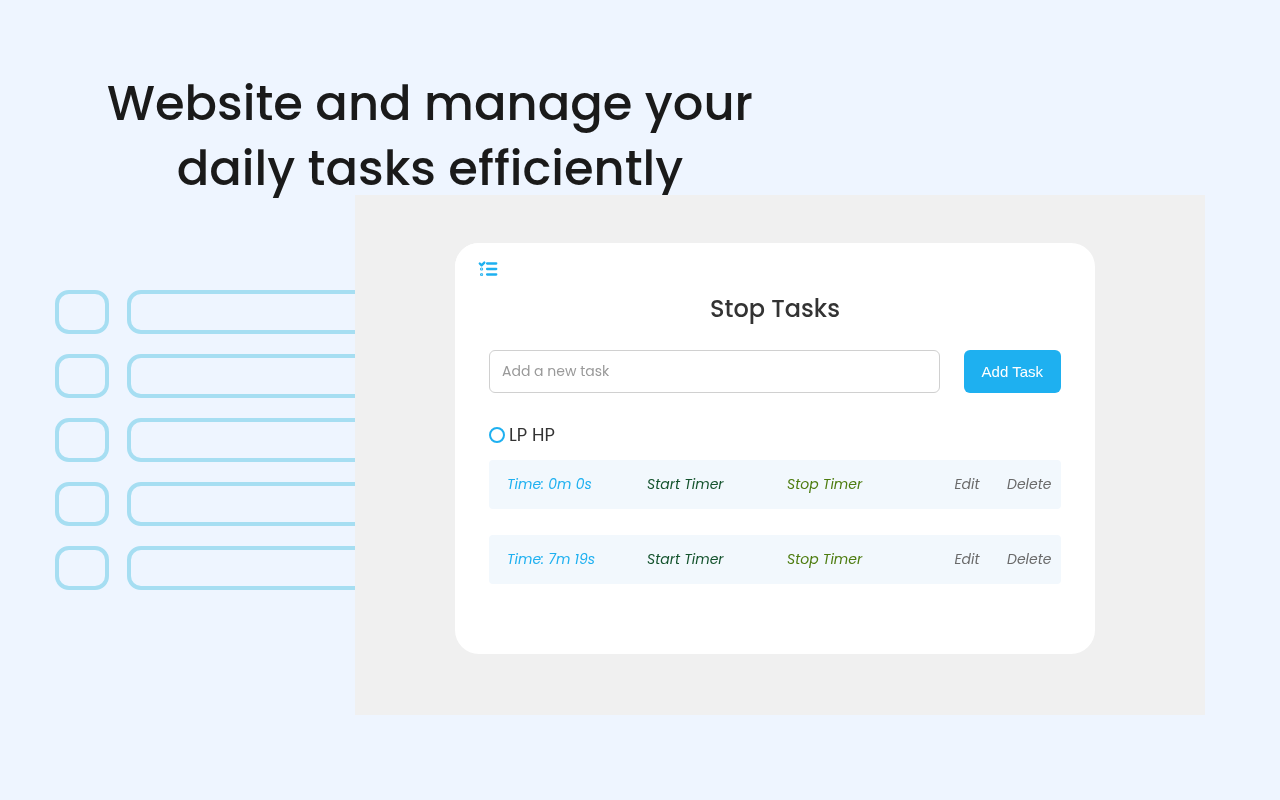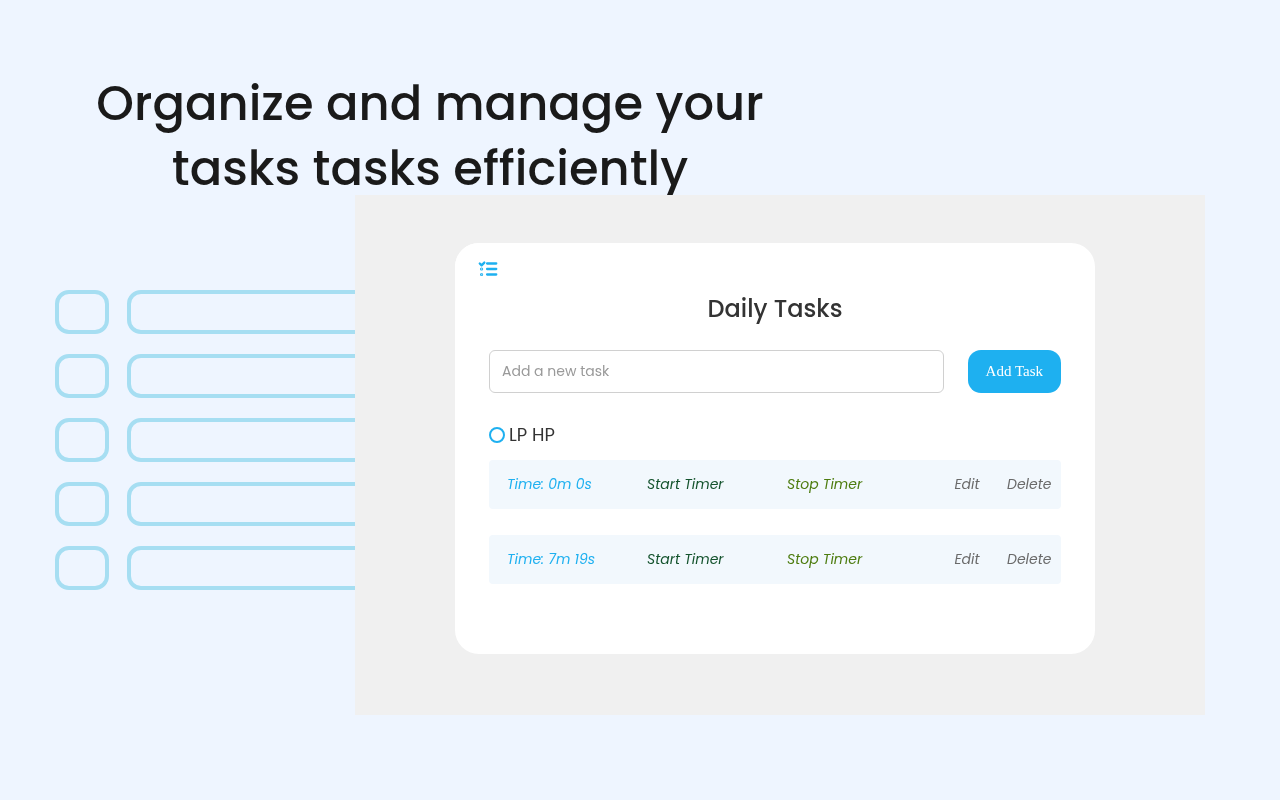--- a/index.html
+++ b/index.html
@@ -90,24 +90,24 @@
       padding: 10px 12px;
       font-size: 14px;
       font-family: inherit;
       color: #333;
     }
     .add-input::placeholder { color: #9a9a9a; }
     .add-btn {
       background: #1eb0f0;
       color: #fff;
       border: none;
-      border-radius: 13px;
+      border-radius: 6px;
       padding: 0 18px;
       font-size: 15px;
-      font-family: Liberation Serif, serif;
+      font-family: Liberation Sans, sans-serif;
       cursor: pointer;
     }
     .task {
       margin-bottom: 26px;
     }
     .task-head {
       display: flex;
       align-items: center;
       gap: 4px;
       margin-bottom: 12px;
@@ -134,21 +134,21 @@
     }
     .task-time { color: #1eb0f0; flex: 0 0 140px; }
     .task-start { color: #14532d; flex: 0 0 140px; cursor: pointer; }
     .task-stop  { color: #4d7c0f; flex: 0 0 140px; cursor: pointer; }
     .task-edit  { color: #6a6a6a; flex: 0 0 80px; text-align: center; cursor: pointer; }
     .task-delete{ color: #6a6a6a; flex: 1; text-align: right; cursor: pointer; }
   </style>
 </head>
 <body>
 
-<h1 class="headline">Organize and manage your tasks tasks efficiently</h1>
+<h1 class="headline">Website and manage your daily tasks efficiently</h1>
 
 <div class="doodles">
   <div class="doodle-row">
       <div class="doodle-box doodle-small"></div>
       <div class="doodle-box doodle-large"></div>
     </div>
   <div class="doodle-row">
       <div class="doodle-box doodle-small"></div>
       <div class="doodle-box doodle-large"></div>
     </div>
@@ -173,21 +173,21 @@
       <svg viewBox="0 0 24 24" fill="none" stroke="#1eb0f0" stroke-width="2.5" stroke-linecap="round" stroke-linejoin="round">
         <polyline points="3 6 5 8 8 5"></polyline>
         <line x1="11" y1="6" x2="21" y2="6"></line>
         <line x1="11" y1="12" x2="21" y2="12"></line>
         <line x1="11" y1="18" x2="21" y2="18"></line>
         <circle cx="5" cy="12" r="0.5" fill="#1eb0f0"></circle>
         <circle cx="5" cy="18" r="0.5" fill="#1eb0f0"></circle>
       </svg>
     </div>
 
-    <h2 class="card-title">Daily Tasks</h2>
+    <h2 class="card-title">Stop Tasks</h2>
 
     <div class="add-row">
       <input class="add-input" type="text" placeholder="Add a new task" style="">
       <button class="add-btn">Add Task</button>
     </div>
 
     <div class="task">
       <div class="task-head">
         <span class="task-radio"></span>
         <span class="task-name">LP HP</span>

